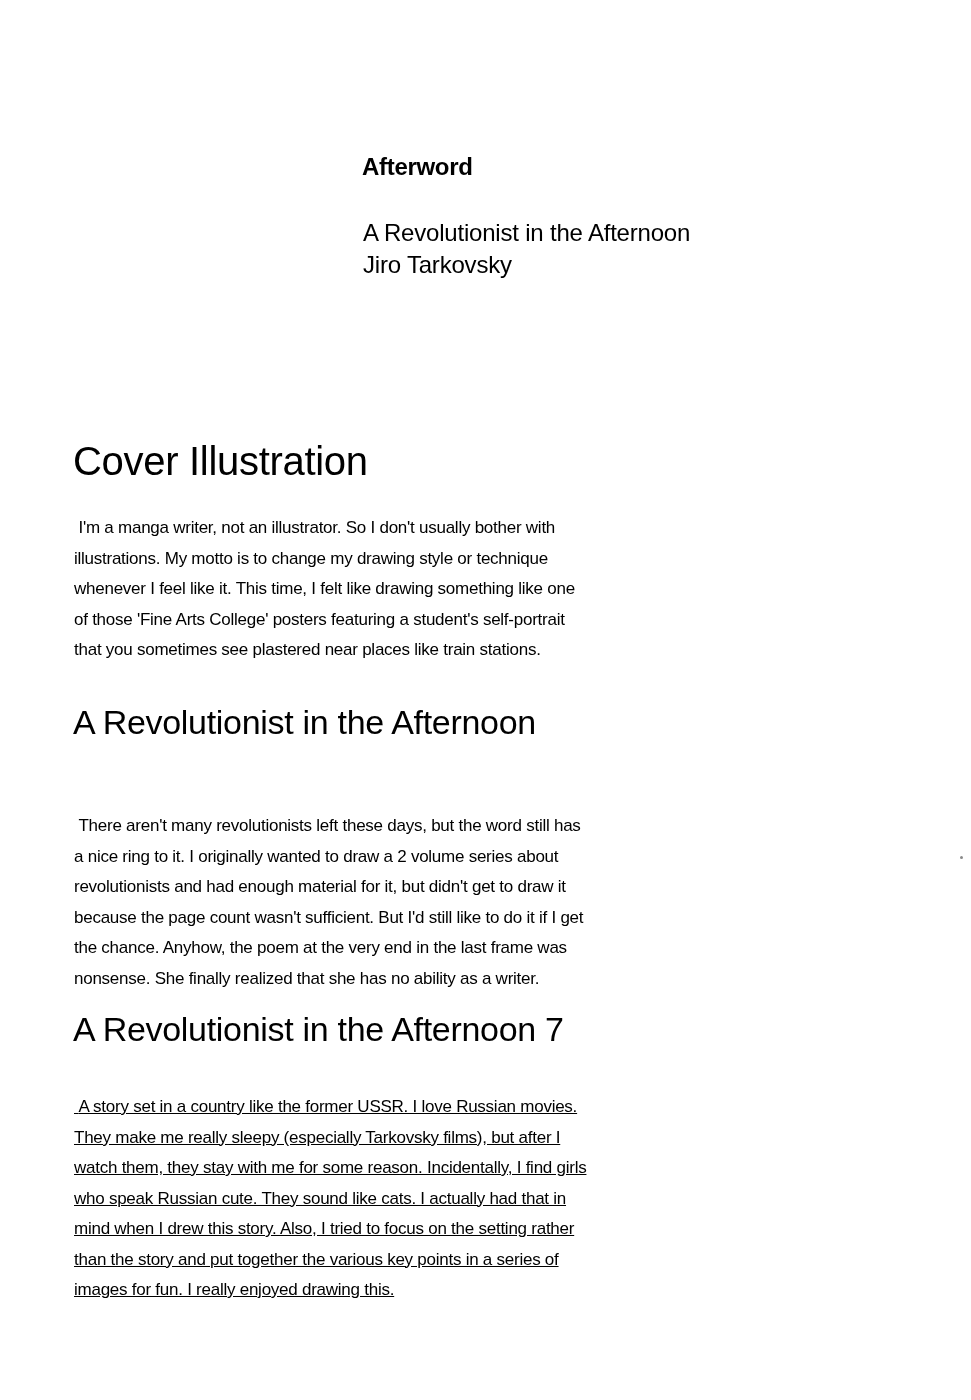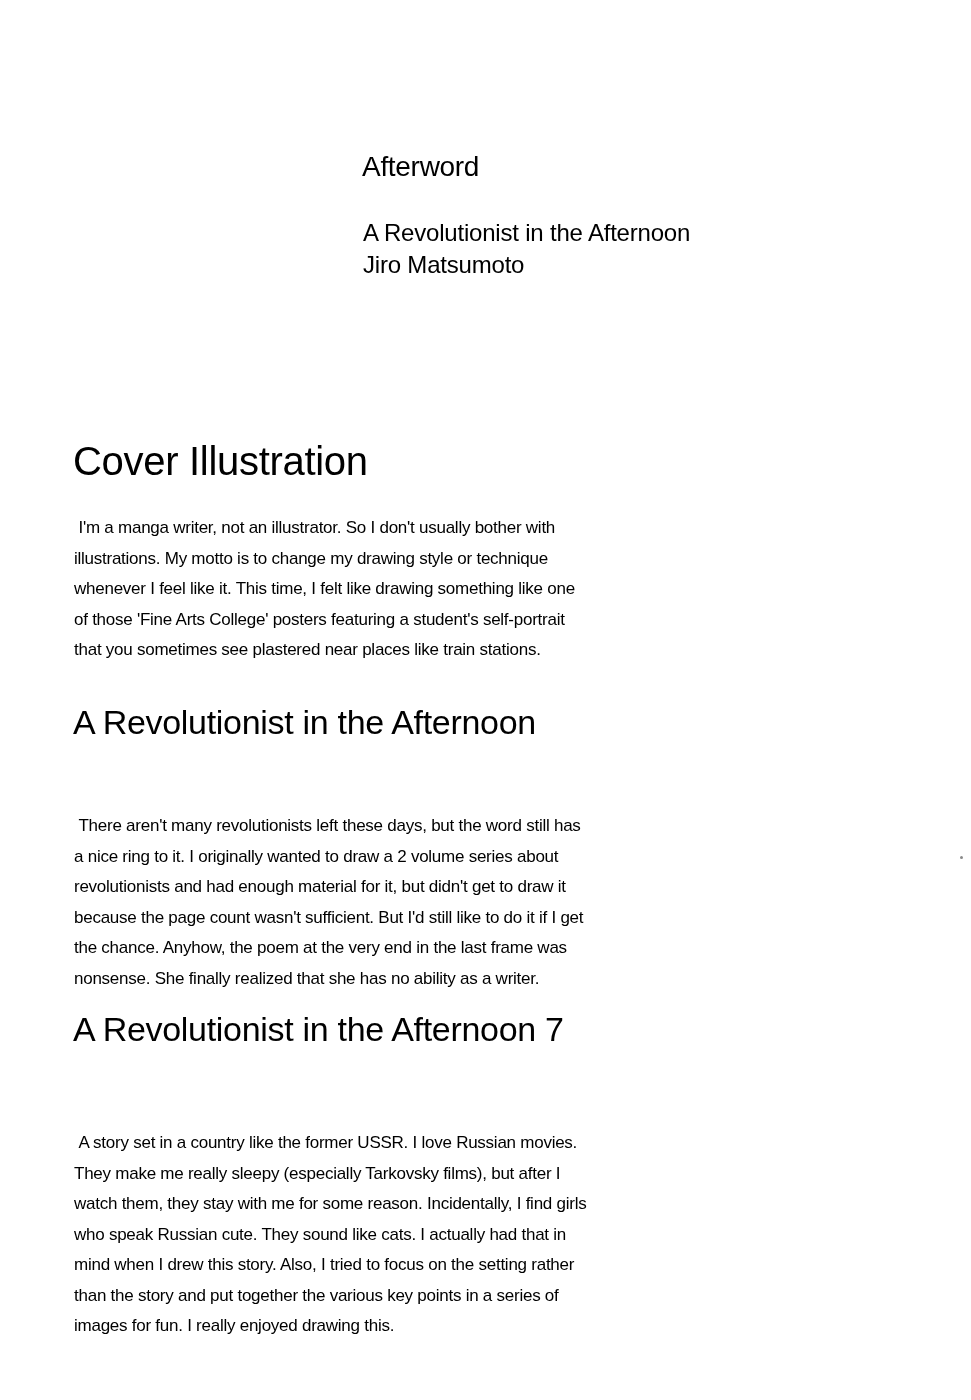--- a/index.html
+++ b/index.html
@@ -15,23 +15,23 @@
     overflow: hidden;
     font-family: "Liberation Sans", sans-serif;
     color: #000000;
     -webkit-font-smoothing: antialiased;
   }
   .title {
     position: absolute;
     left: 362px;
     top: 146px;
     margin: 0;
-    font-size: 28px;
+    font-size: 24px;
     line-height: 42px;
-    font-weight: 400;
+    font-weight: 700;
     letter-spacing: -0.3px;
     white-space: pre;
   }
   .subtitle {
     position: absolute;
     left: 363px;
     top: 217px;
     font-size: 24px;
     line-height: 32px;
     letter-spacing: -0.2px;
@@ -58,41 +58,41 @@
     left: 74px;
     width: 890px;
     margin: 0;
     font-size: 17px;
     line-height: 30.5px;
     letter-spacing: -0.25px;
     white-space: pre-wrap;
   }
   .para-cover { top: 513px; }
   .para-rev1 { top: 783px; margin-top: 28px; }
-  .para-rev2 { top: 1128px; }
+  .para-rev2 { top: 1092px; text-decoration: underline; }
   .artifact-dot {
     position: absolute;
     left: 960px;
     top: 856px;
     width: 3px;
     height: 3px;
     border-radius: 50%;
     background: #8a8a8a;
   }
 </style>
 </head>
 <body>
 
 <div class="page">
 
   <h1 class="title">Afterword</h1>
 
   <div class="subtitle">
     <div>A Revolutionist in the Afternoon</div>
-    <div>Jiro Matsumoto</div>
+    <div>Jiro Tarkovsky</div>
   </div>
 
   <h2 class="section-heading heading-cover">Cover Illustration</h2>
   <p class="para para-cover"> I'm a manga writer, not an illustrator. So I don't usually bother with
 illustrations. My motto is to change my drawing style or technique
 whenever I feel like it. This time, I felt like drawing something like one
 of those 'Fine Arts College' posters featuring a student's self-portrait
 that you sometimes see plastered near places like train stations.</p>
 
   <h2 class="section-heading heading-rev1">A Revolutionist in the Afternoon</h2>

